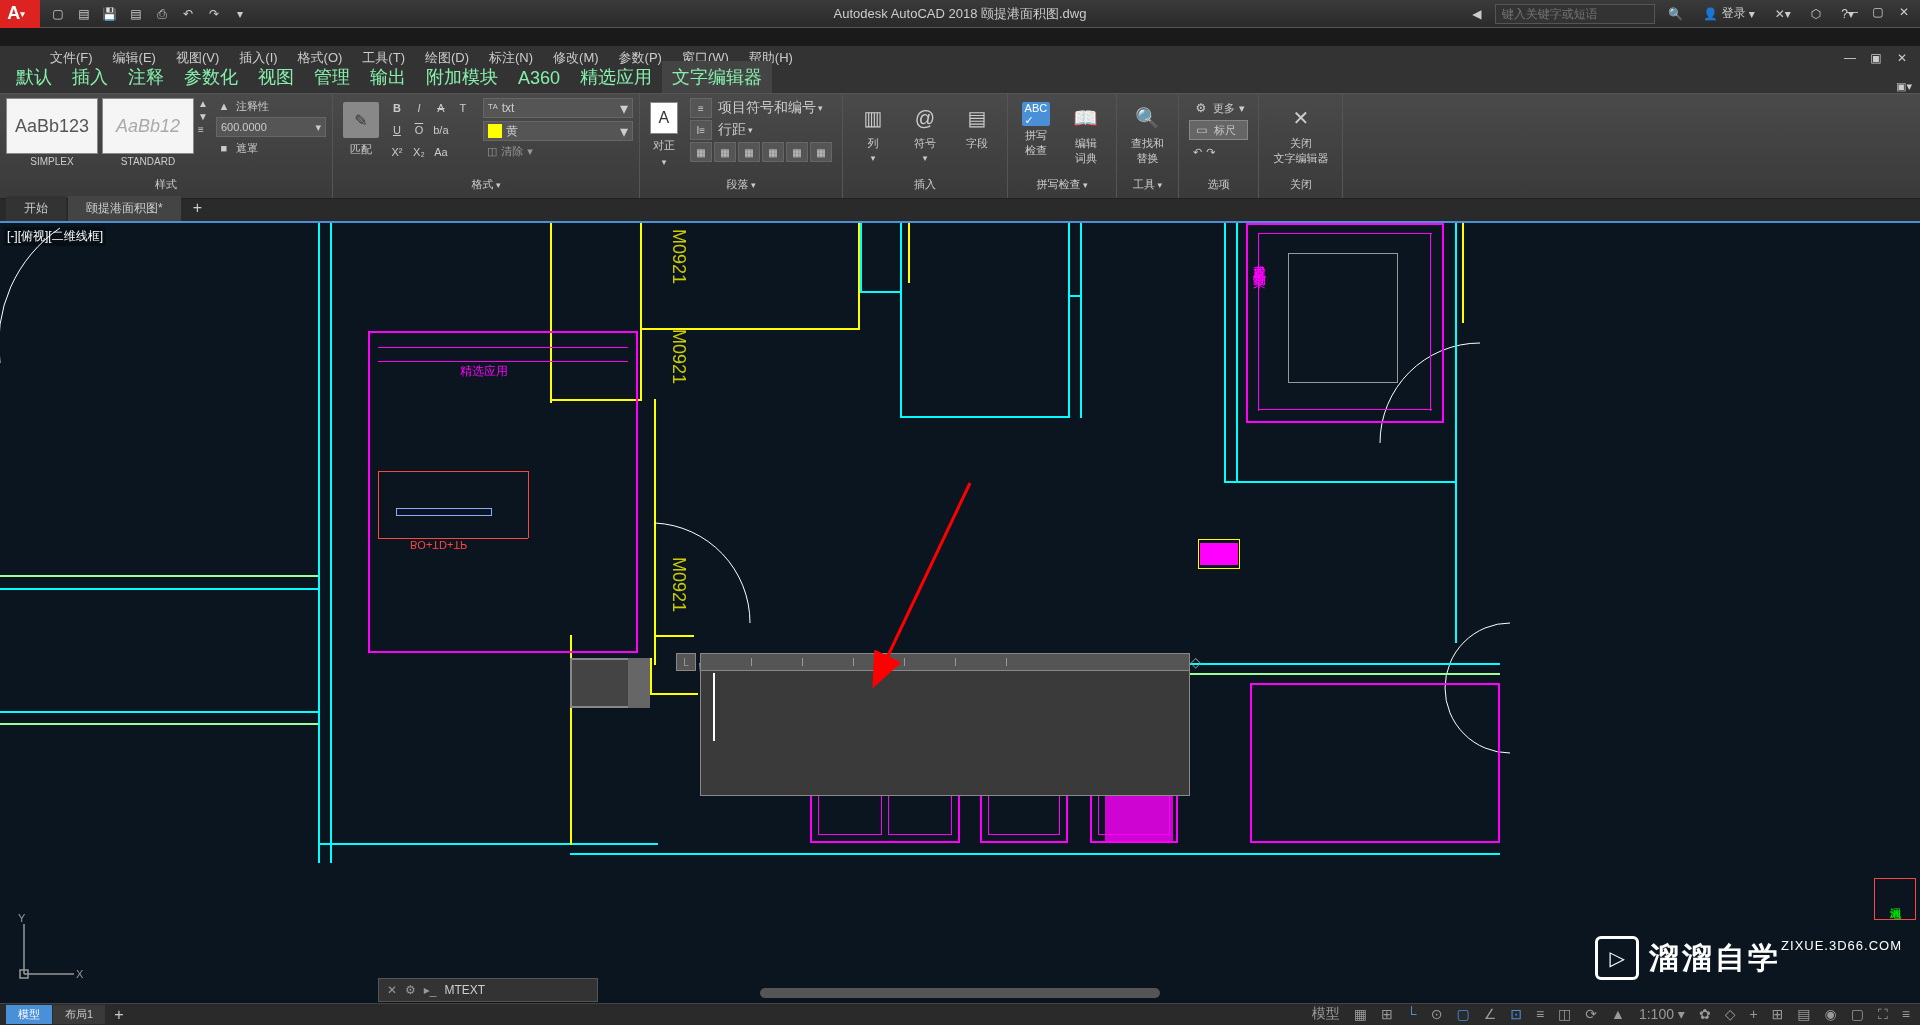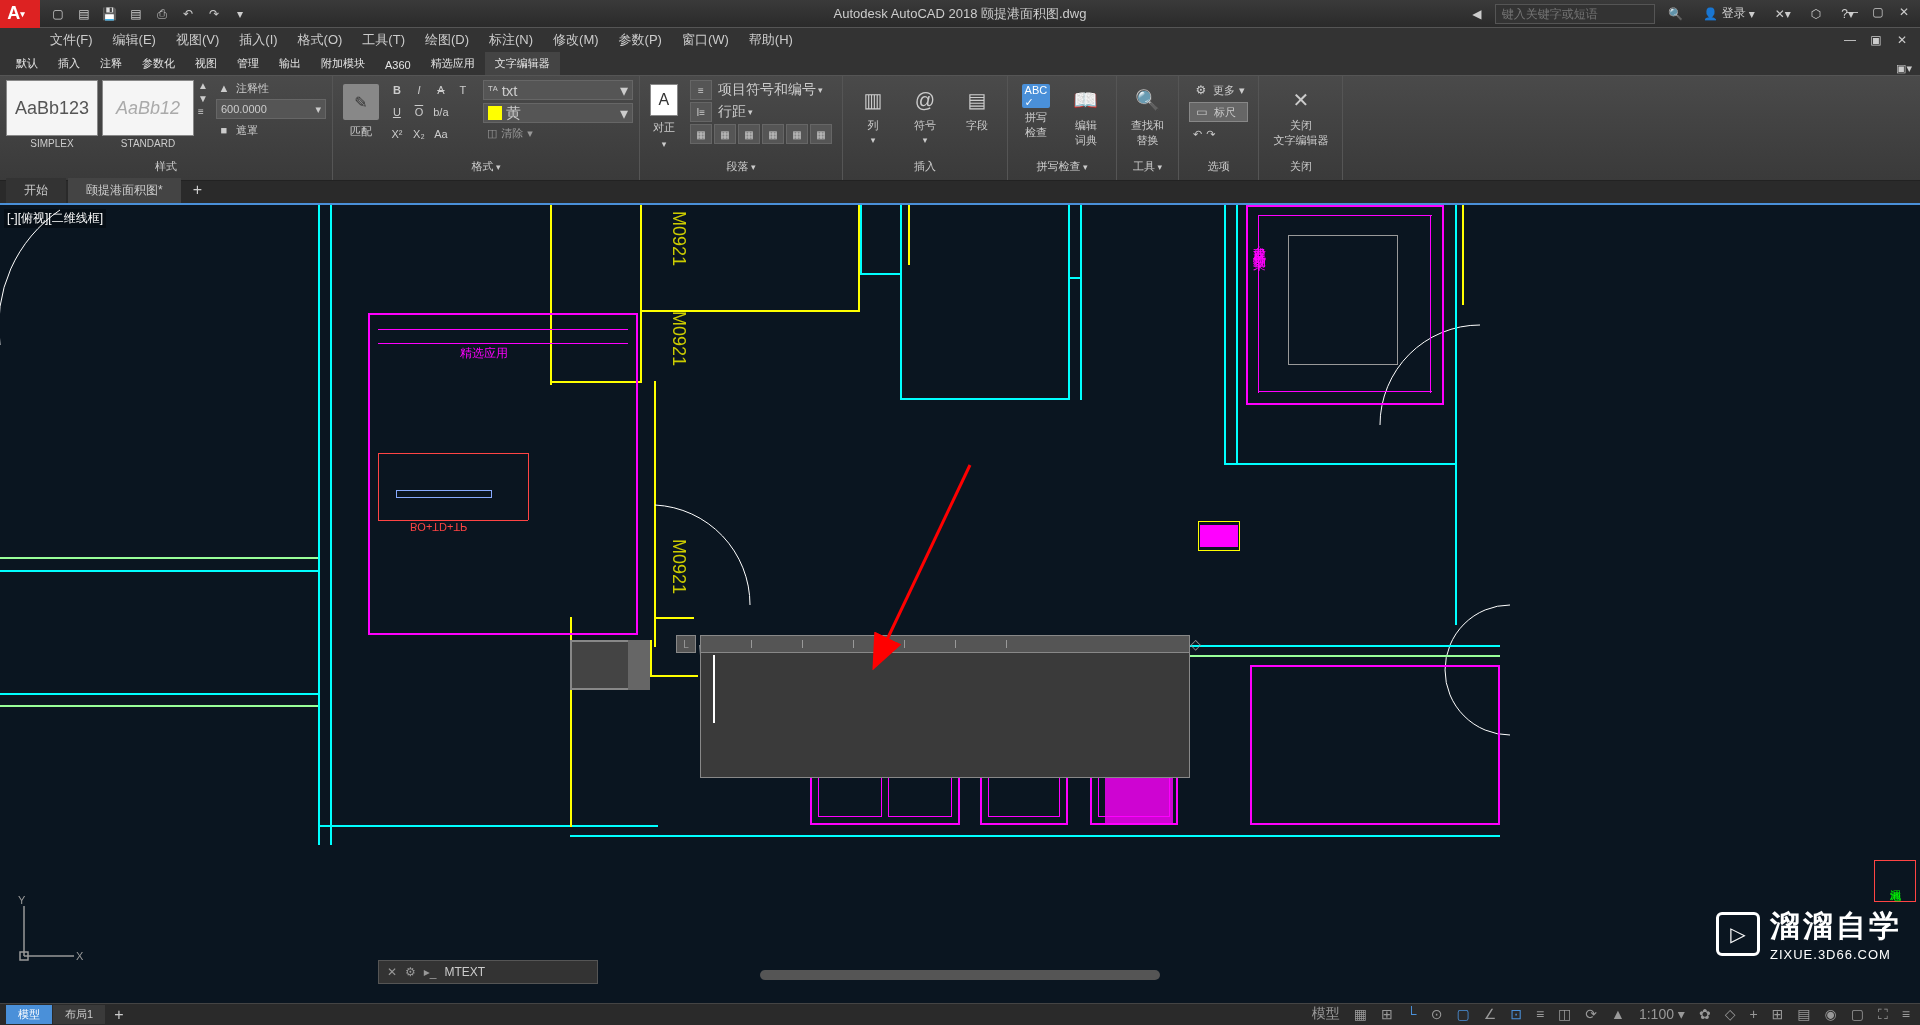--- a/index.html
+++ b/index.html
@@ -12,26 +12,26 @@
     .quick-access { display: flex; gap: 6px; padding: 0 8px; align-items: center; }
     .qa-btn { width: 20px; height: 20px; color: #ccc; font-size: 12px; display: flex; align-items: center; justify-content: center; cursor: pointer; }
     .title-center { position: absolute; left: 50%; transform: translateX(-50%); color: #ccc; font-size: 13px; }
     .title-right { position: absolute; right: 60px; display: flex; align-items: center; gap: 8px; }
     .search-box { background: #333; border: 1px solid #555; height: 20px; width: 160px; padding: 0 6px; color: #888; font-size: 12px; }
     .title-btn { color: #ccc; font-size: 12px; padding: 0 6px; display: flex; align-items: center; gap: 3px; }
     .window-controls { position: absolute; right: 4px; top: 2px; display: flex; gap: 2px; }
     .win-btn { width: 24px; height: 20px; color: #ccc; font-size: 12px; display: flex; align-items: center; justify-content: center; }
     
     
-    .menu-bar { height: 24px; background: #333; display: flex; align-items: center; padding: 0 40px; }
+    .menu-bar { height: 24px; background: #333; display: flex; align-items: center; padding: 0 40px; margin-top: 18px; }
     .menu-item { color: #ccc; font-size: 13px; padding: 0 10px; height: 100%; display: flex; align-items: center; }
     
     
     .ribbon-tabs { height: 24px; background: #333; display: flex; align-items: flex-end; padding: 0 6px; border-bottom: 1px solid #555; position: relative; }
-    .ribbon-tab { color: #e5e5e5; font-size: 11px; padding: 4px 10px; cursor: pointer; text-align: center; }
+    .ribbon-tab { color: #86efac; font-size: 18px; padding: 4px 10px; cursor: pointer; text-align: center; }
     .ribbon-tab.active { background: #444; }
     .ribbon-minimize { position: absolute; right: 8px; color: #ccc; font-size: 11px; }
     
     
     .ribbon { height: 105px; background: linear-gradient(#4a4a4a, #3a3a3a); display: flex; border-bottom: 1px solid #222; }
     .ribbon-group { border-right: 1px solid #555; padding: 4px 6px; display: flex; flex-direction: column; }
     .group-content { flex: 1; display: flex; gap: 4px; align-items: flex-start; }
     .group-label { text-align: center; color: #ccc; font-size: 11px; padding: 2px; }
     .group-label.arrow::after { content: " ▾"; font-size: 9px; }
     
@@ -48,21 +48,21 @@
     .match-icon { width: 36px; height: 36px; background: #888; border-radius: 2px; display: flex; align-items: center; justify-content: center; color: #333; font-size: 16px; }
     
     .format-btns { display: flex; flex-direction: column; gap: 2px; }
     .format-row { display: flex; gap: 2px; }
     .fmt-btn { width: 20px; height: 20px; color: #ccc; font-size: 11px; display: flex; align-items: center; justify-content: center; border: 1px solid transparent; }
     .fmt-btn.bold { font-weight: bold; }
     
     .color-control { display: flex; flex-direction: column; gap: 3px; padding-left: 6px; }
     .layer-dropdown { height: 20px; background: #555; border: 1px solid #666; display: flex; align-items: center; padding: 0 4px; gap: 4px; width: 150px; }
     .color-swatch { width: 14px; height: 14px; }
-    .layer-text { color: #ccc; font-size: 15px; }
+    .layer-text { color: #ccc; font-size: 12px; }
     .clear-btn { color: #999; font-size: 11px; display: flex; align-items: center; gap: 4px; padding-left: 4px; }
     
     .justify-btn { display: flex; flex-direction: column; align-items: center; color: #ccc; font-size: 11px; gap: 4px; padding: 4px; }
     .justify-icon { width: 28px; height: 32px; background: #fff; border: 1px solid #888; display: flex; align-items: center; justify-content: center; color: #333; font-size: 16px; }
     
     .para-controls { display: flex; flex-direction: column; gap: 2px; padding: 0 4px; }
     .para-row { display: flex; gap: 2px; align-items: center; }
     .para-btn { width: 22px; height: 20px; background: #555; border: 1px solid #666; display: flex; align-items: center; justify-content: center; color: #ccc; font-size: 10px; }
     .para-label { color: #ccc; font-size: 14px; margin-left: 4px; }
     
@@ -121,21 +121,21 @@
     .layout-tab.active { background: #4a90d9; color: #fff; }
     .layout-add { color: #ccc; padding: 0 8px; }
     
     
     .status-right { position: absolute; bottom: 2px; right: 6px; display: flex; align-items: center; gap: 6px; color: #ccc; font-size: 11px; }
     .status-btn { padding: 0 4px; color: #999; font-size: 14px; }
     
     
     .watermark { position: absolute; right: 18px; bottom: 44px; color: #fff; display: flex; align-items: center; gap: 10px; }
     .wm-icon { width: 44px; height: 44px; border: 3px solid #fff; border-radius: 6px; display: flex; align-items: center; justify-content: center; font-size: 20px; }
-    .wm-text { display: flex; flex-direction: column; justify-content: flex-end; }
+    .wm-text { display: flex; flex-direction: row; justify-content: flex-end; }
     .wm-main { font-size: 30px; font-weight: bold; letter-spacing: 3px; }
     .wm-sub { font-size: 13px; letter-spacing: 1px; }
     
     .scroll-h { position: absolute; bottom: 22px; left: 0; right: 0; height: 16px; display: flex; justify-content: center; }
     .scroll-thumb-h { width: 400px; height: 10px; background: #555; border-radius: 5px; margin-top: 2px; }
     
     .corner-badge { position: absolute; right: 4px; top: 655px; width: 42px; height: 42px; border: 1px solid #f44; color: #0f0; font-size: 11px; writing-mode: vertical-rl; display: flex; align-items: center; justify-content: center; padding: 2px; }
   </style>
 </head>
 <body>

